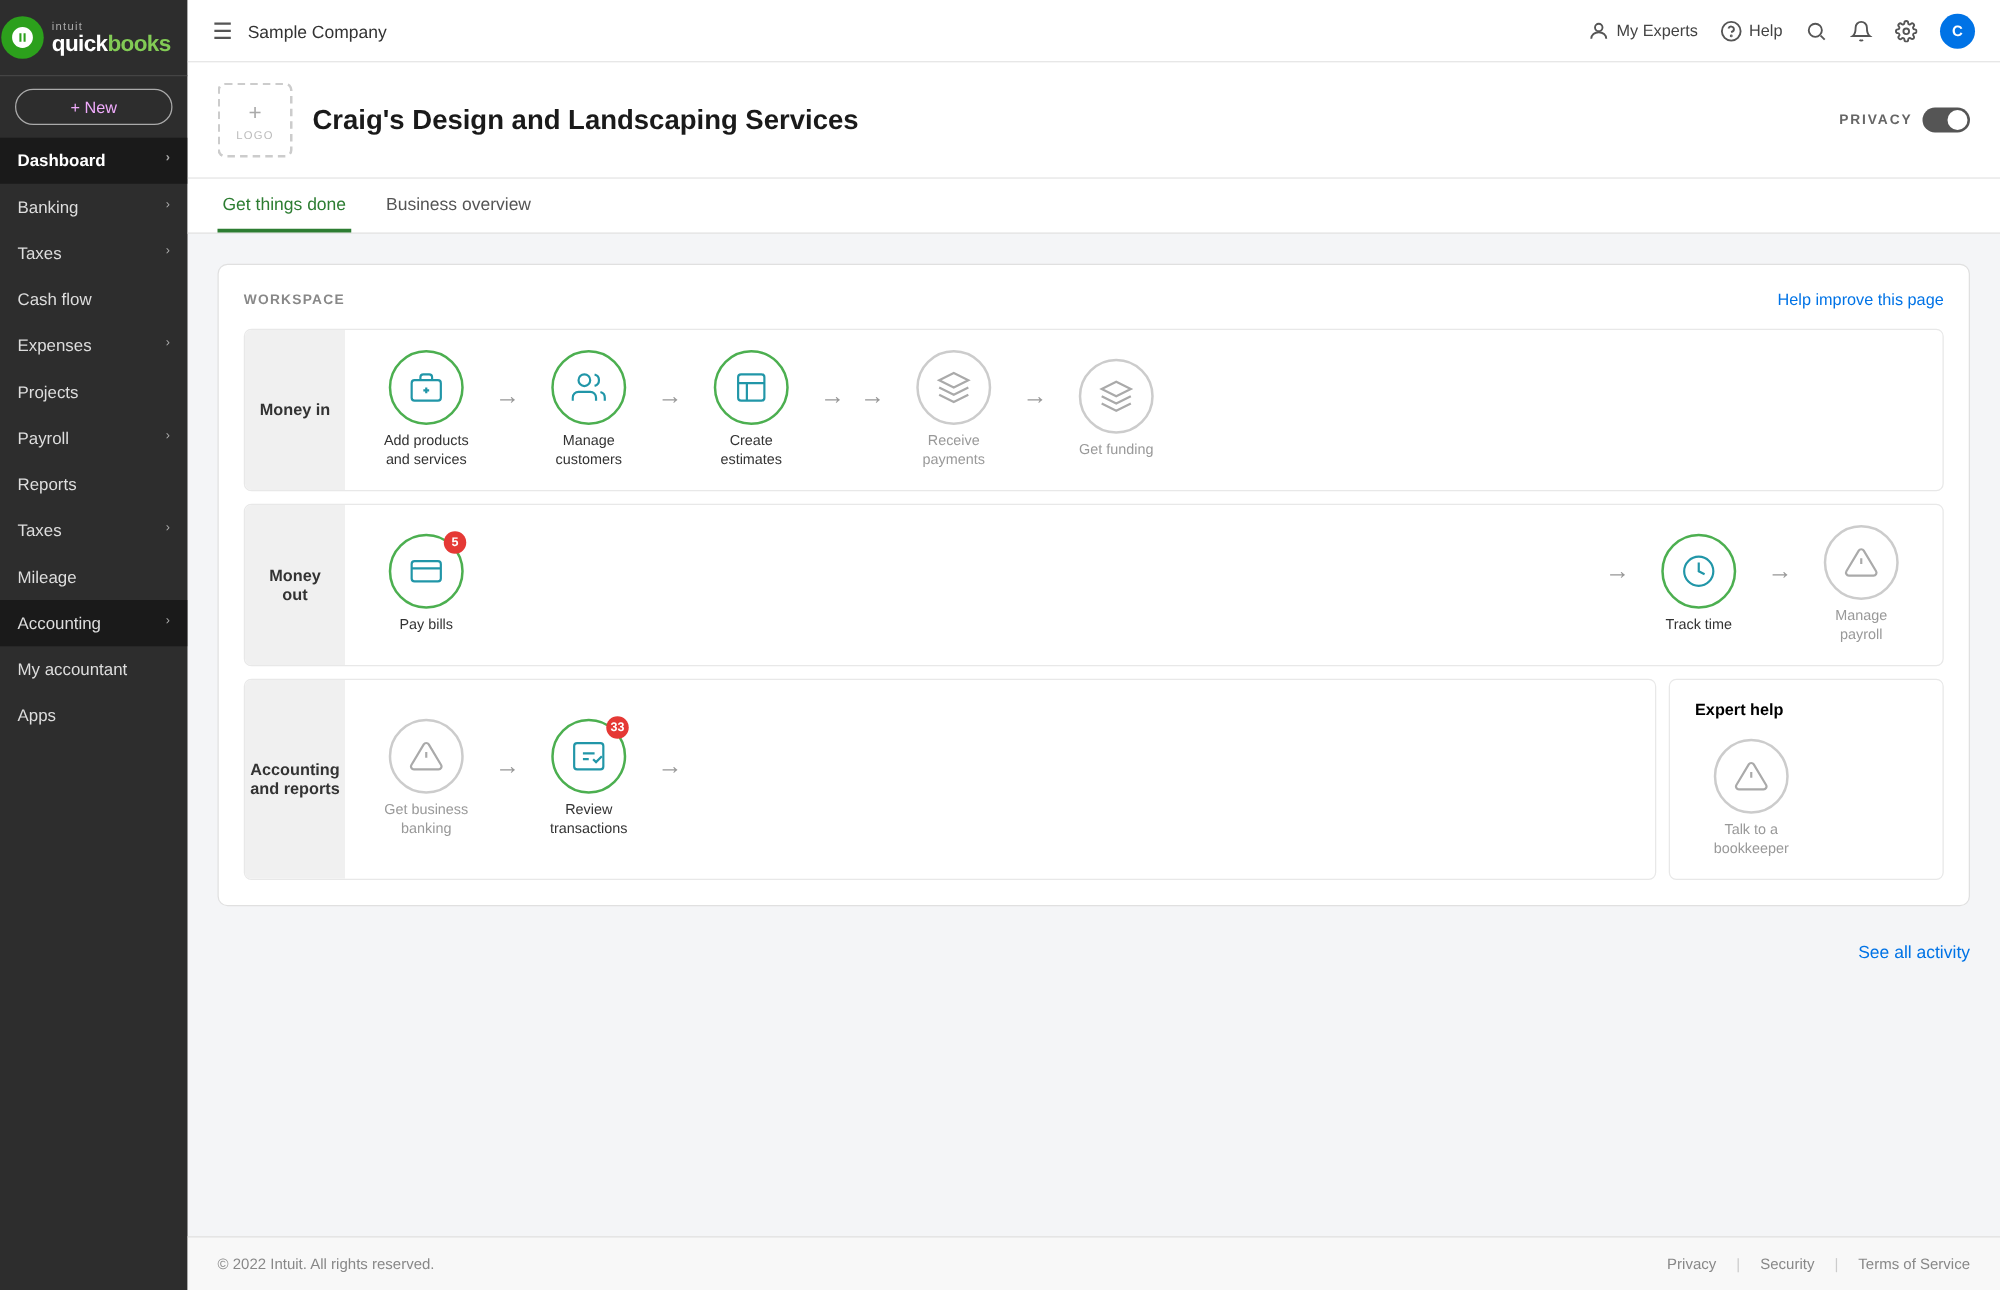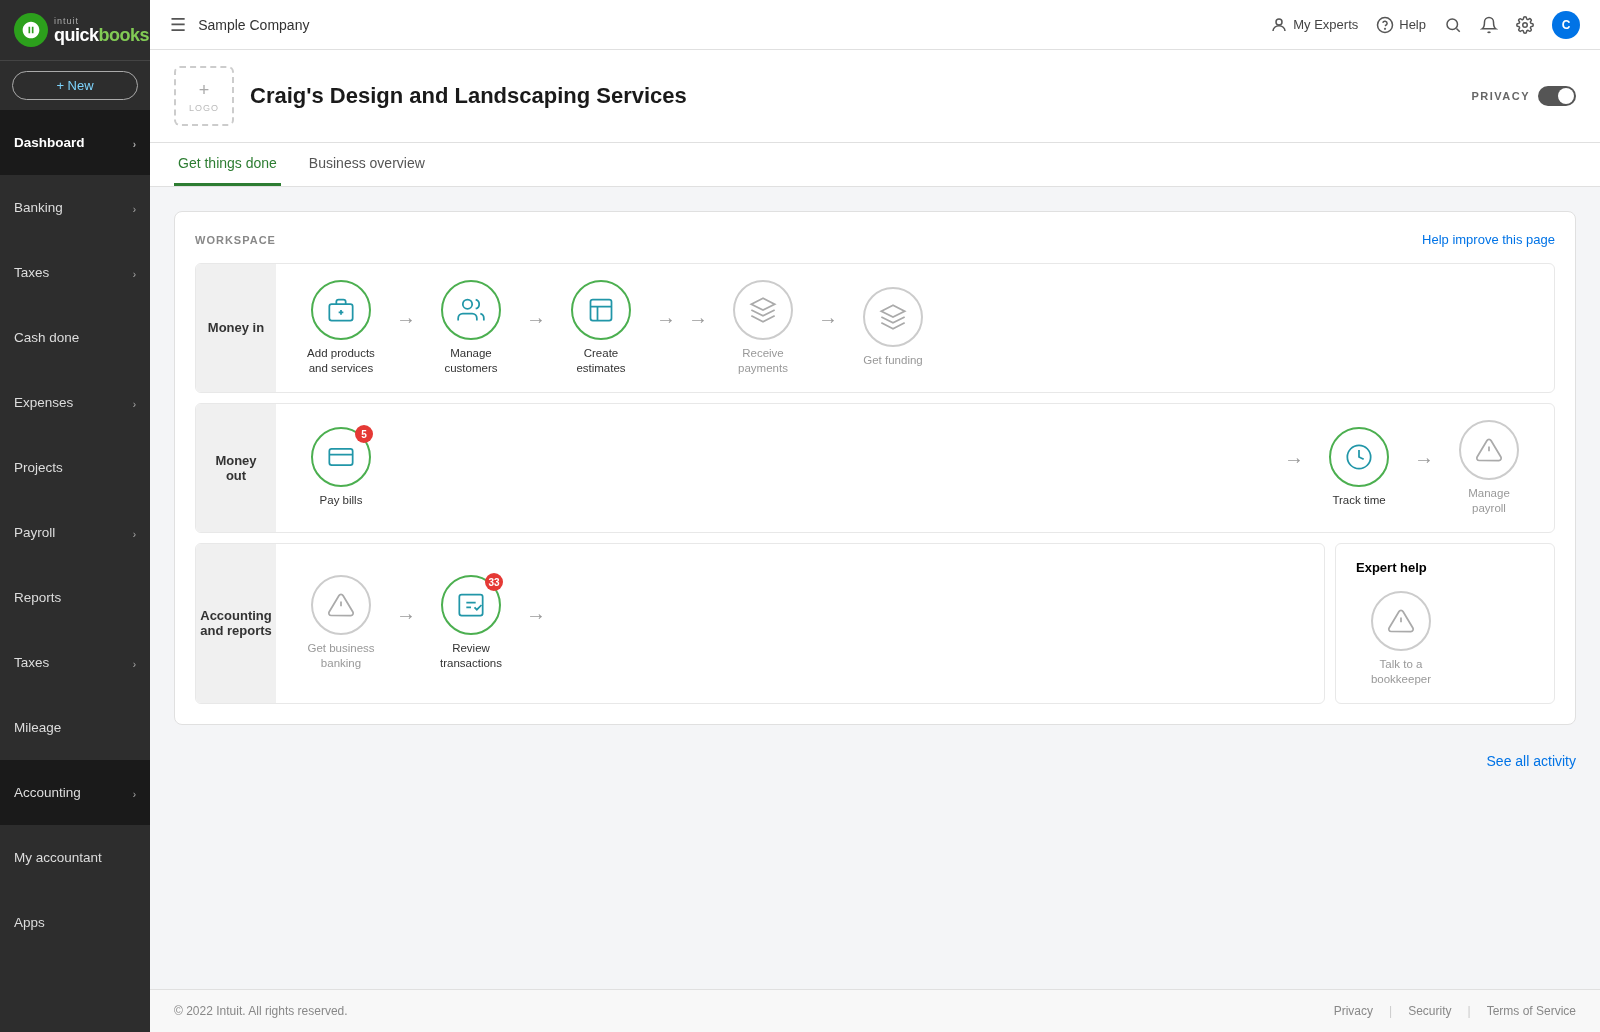--- a/index.html
+++ b/index.html
@@ -21,51 +21,52 @@
       align-items: center;
       gap: 8px;
       border-bottom: 1px solid #444;
     }
     .qb-logo {
       width: 110px;
       height: 36px;
       display: flex;
       align-items: center;
       gap: 6px;
+      justify-content: center;
     }
     .qb-icon {
       width: 34px; height: 34px;
       background: #2ca01c;
       border-radius: 50%;
       display: flex; align-items: center; justify-content: center;
       color: white; font-size: 18px; font-weight: bold;
       flex-shrink: 0;
     }
     .qb-text { color: #fff; font-size: 18px; font-weight: 700; letter-spacing: -0.5px; }
     .qb-text span { color: #82cb55; }
 
     .sidebar-new-btn {
       margin: 10px 12px;
       border: 1.5px solid #aaa;
       border-radius: 20px;
       background: transparent;
-      color: #7dd3fc;
+      color: #f0abfc;
       padding: 6px 12px;
       cursor: pointer;
       font-size: 13px;
       display: flex; align-items: center; gap: 5px;
       justify-content: center;
     }
 
     .sidebar-nav { flex: 1; overflow-y: auto; }
     .sidebar-item {
       display: flex;
-      align-items: flex-end;
+      align-items: flex-start;
       justify-content: space-between;
-      padding: 25px 14px;
+      padding: 11px 14px;
       color: #ddd;
       font-size: 13.5px;
       cursor: pointer;
       position: relative;
     }
     .sidebar-item.active { background: #1a1a1a; color: #fff; font-weight: 600; }
     .sidebar-item .chevron { font-size: 10px; color: #aaa; }
 
     
     .main {
@@ -292,21 +293,21 @@
     </div>
     <div class="sidebar-item">
       <span>Banking</span>
       <span class="chevron">›</span>
     </div>
     <div class="sidebar-item">
       <span>Taxes</span>
       <span class="chevron">›</span>
     </div>
     <div class="sidebar-item">
-      <span>Cash done</span>
+      <span>Cash flow</span>
     </div>
     <div class="sidebar-item">
       <span>Expenses</span>
       <span class="chevron">›</span>
     </div>
     <div class="sidebar-item">
       <span>Projects</span>
     </div>
     <div class="sidebar-item">
       <span>Payroll</span>

